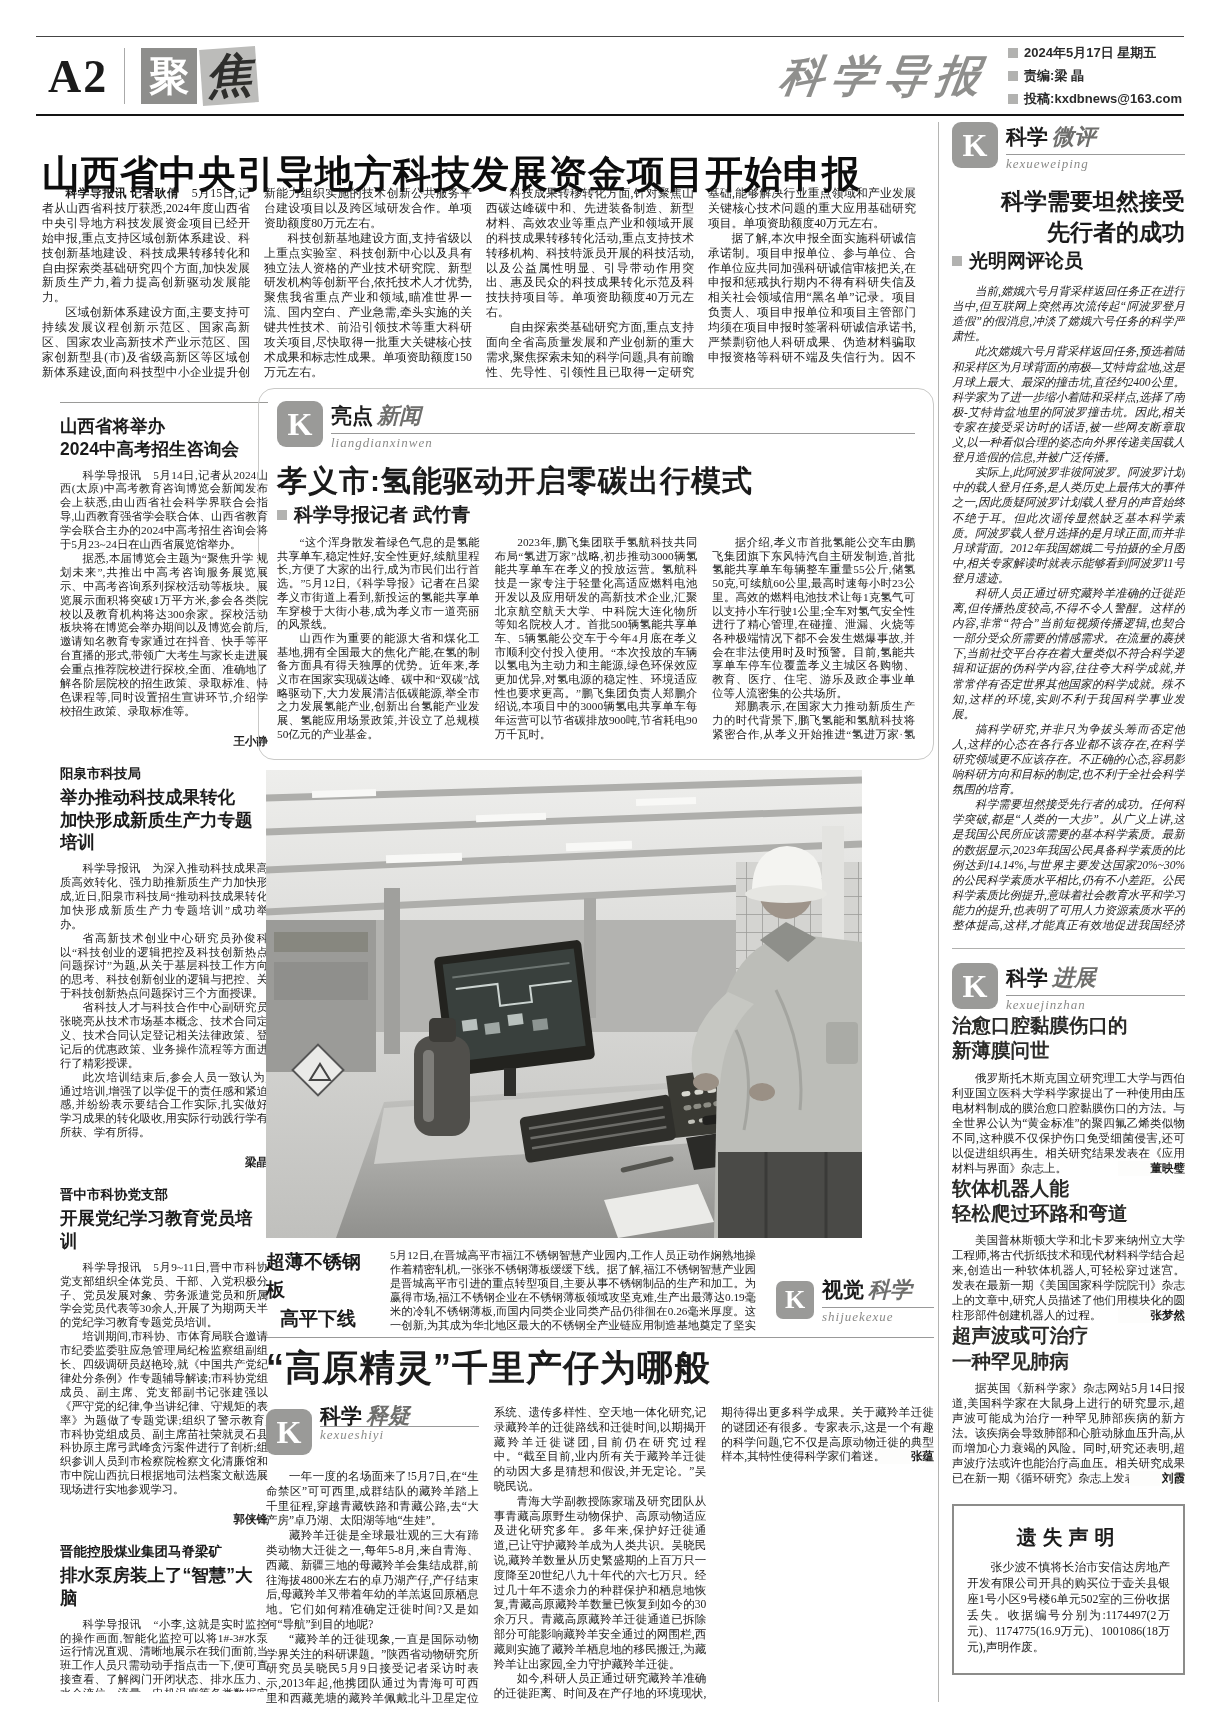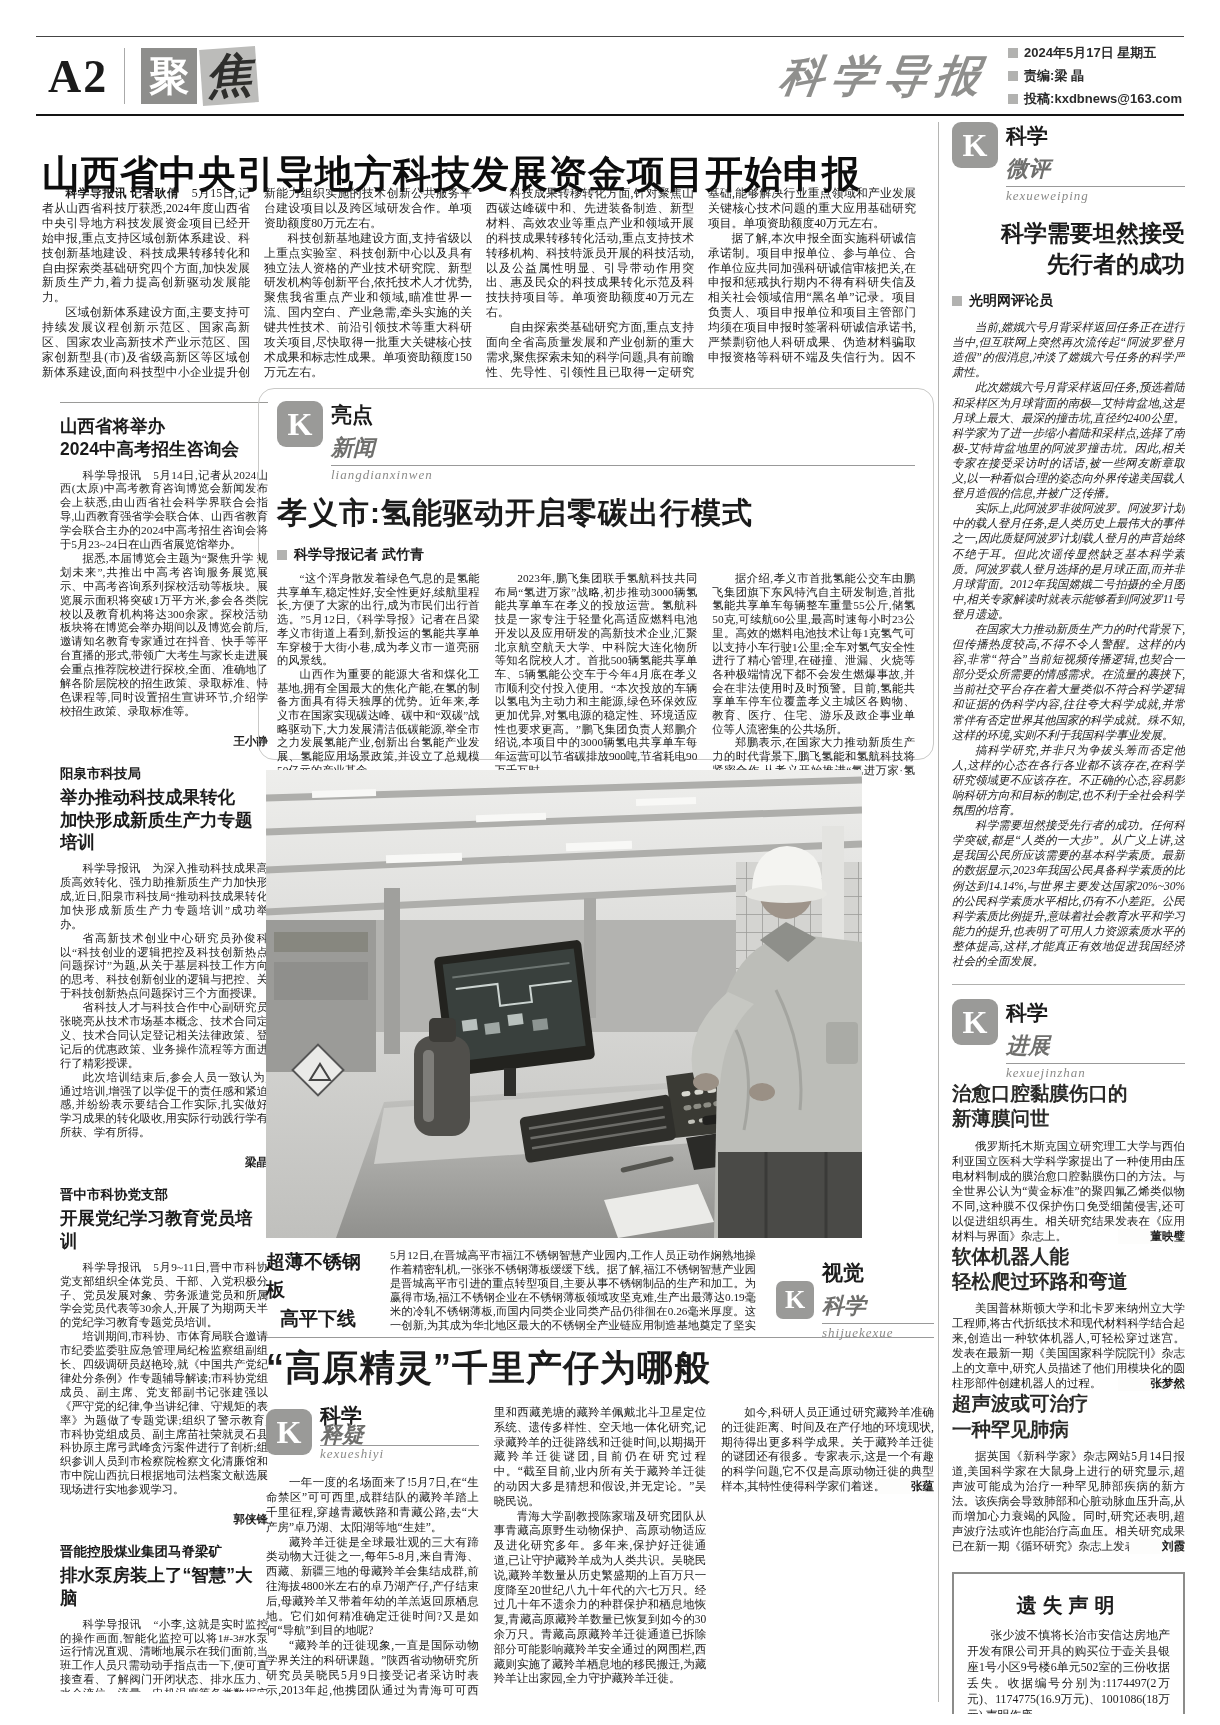--- a/index.html
+++ b/index.html
@@ -36,28 +36,28 @@
   .lr-kicker{font-family:"Liberation Sans",sans-serif;font-weight:bold;font-size:13.5px;margin:0 0 3px;}
   .lr-title{font-family:"Liberation Sans",sans-serif;font-weight:900;font-size:17.5px;line-height:1.3;margin:0 0 8px;white-space:pre-line;}
   .lr-body{font-size:11.3px;line-height:13.9px;text-align:justify;}
   .author-line{text-align:right;font-weight:bold;font-size:11.5px;font-family:Liberation Sans, sans-serif;margin-top:15px;}
   
   .sec-head{display:flex;align-items:flex-start;gap:8px;}
   .k-badge{width:46px;height:46px;flex:0 0 auto;background:#9a9a98;border-radius:9px;display:flex;align-items:center;justify-content:center;
            color:#fff;font-family:"Liberation Serif",serif;font-weight:bold;font-size:32px;}
   .k-badge.sm{width:38px;height:38px;font-size:26px;border-radius:7px;}
   .sec-rest{flex:1;min-width:0;}
-  .sec-row{display:flex;align-items:baseline;gap:4px;border-bottom:1px solid #999;padding-bottom:2px;flex-direction:column;}
+  .sec-row{display:flex;align-items:baseline;gap:4px;border-bottom:1px solid #999;padding-bottom:2px;}
   .sec-bold{font-family:"Liberation Sans",sans-serif;font-weight:900;font-size:21px;}
   .sec-script{font-family:"Liberation Serif",serif;font-style:italic;font-weight:bold;font-size:22px;color:#6f6f6d;}
   .sec-pinyin{font-family:"Liberation Serif",serif;font-style:italic;font-size:13px;color:#8a8a88;margin-top:1px;letter-spacing:1px;}
   
   .hl-box{top:388px;left:258px;width:676px;height:372px;border:1px solid #c9c9c7;border-radius:16px;padding:12px 18px;box-sizing:border-box;}
   .hl-title{font-family:"Liberation Sans",sans-serif;font-weight:900;font-size:30px;letter-spacing:1px;margin:10px 0 0;}
-  .byline{display:flex;align-items:center;gap:7px;font-family:"Liberation Sans",sans-serif;font-weight:bold;font-size:14px;margin-top:12px;}
+  .byline{display:flex;align-items:center;gap:7px;font-family:"Liberation Sans",sans-serif;font-weight:bold;font-size:19px;margin-top:0;}
   .hl-body{margin-top:8px;height:218px;column-count:3;column-gap:15px;column-fill:auto;overflow:hidden;
            font-size:11.3px;line-height:13.7px;text-align:justify;}
   
   .photo{top:770px;left:266px;width:596px;height:468px;overflow:hidden;background:#bcbcb9;}
   
   .caption{top:1248px;left:266px;width:668px;height:90px;display:flex;gap:20px;border-bottom:1px solid #999;box-sizing:border-box;padding-bottom:4px;}
   .cap-label{flex:0 0 104px;display:flex;flex-direction:column;justify-content:center;align-items:center;
              font-family:"Liberation Sans",sans-serif;font-weight:900;font-size:19px;line-height:1.5;}
   .cap-text{flex:1;font-size:11.2px;line-height:14px;text-align:justify;overflow:hidden;}
   .cap-credit{font-weight:bold;font-family:"Liberation Sans",sans-serif;}
@@ -361,21 +361,21 @@
     <h2 class="rr-title2">科学需要坦然接受
 先行者的成功</h2>
     <div class="byline">
       <span class="sq-icon"></span>
       <span>光明网评论员</span>
     </div>
     <div class="weiping-body">
       <p class="np">当前,嫦娥六号月背采样返回任务正在进行当中,但互联网上突然再次流传起“阿波罗登月造假”的假消息,冲淡了嫦娥六号任务的科学严肃性。</p>
       <p class="np">此次嫦娥六号月背采样返回任务,预选着陆和采样区为月球背面的南极—艾特肯盆地,这是月球上最大、最深的撞击坑,直径约2400公里。科学家为了进一步缩小着陆和采样点,选择了南极-艾特肯盆地里的阿波罗撞击坑。因此,相关专家在接受采访时的话语,被一些网友断章取义,以一种看似合理的姿态向外界传递美国载人登月造假的信息,并被广泛传播。</p>
       <p class="np">实际上,此阿波罗非彼阿波罗。阿波罗计划中的载人登月任务,是人类历史上最伟大的事件之一,因此质疑阿波罗计划载人登月的声音始终不绝于耳。但此次谣传显然缺乏基本科学素质。阿波罗载人登月选择的是月球正面,而并非月球背面。2012年我国嫦娥二号拍摄的全月图中,相关专家解读时就表示能够看到阿波罗11号登月遗迹。</p>
-      <p class="np">在国家大力推动新质生产力的时代背景下,但传播热度较高,不得不令人警醒。这样的内容,非常“符合”当前短视频传播逻辑,也契合一部分受众所需要的情感需求。在流量的裹挟下,当前社交平台存在着大量类似不符合科学逻辑和证据的伪科学内容,往往夸大科学成就,并常常伴有否定世界其他国家的科学成就。殊不知,这样的环境,实则不利于我国科学事业发展。</p>
+      <p class="np">科研人员正通过研究藏羚羊准确的迁徙距离,但传播热度较高,不得不令人警醒。这样的内容,非常“符合”当前短视频传播逻辑,也契合一部分受众所需要的情感需求。在流量的裹挟下,当前社交平台存在着大量类似不符合科学逻辑和证据的伪科学内容,往往夸大科学成就,并常常伴有否定世界其他国家的科学成就。殊不知,这样的环境,实则不利于我国科学事业发展。</p>
       <p class="np">搞科学研究,并非只为争拔头筹而否定他人,这样的心态在各行各业都不该存在,在科学研究领域更不应该存在。不正确的心态,容易影响科研方向和目标的制定,也不利于全社会科学氛围的培育。</p>
       <p class="np">科学需要坦然接受先行者的成功。任何科学突破,都是“人类的一大步”。从广义上讲,这是我国公民所应该需要的基本科学素质。最新的数据显示,2023年我国公民具备科学素质的比例达到14.14%,与世界主要发达国家20%~30%的公民科学素质水平相比,仍有不小差距。公民科学素质比例提升,意味着社会教育水平和学习能力的提升,也表明了可用人力资源素质水平的整体提高,这样,才能真正有效地促进我国经济社会的全面发展。</p>
     </div>
 
     <div class="rr-hr"></div>
 
     <div class="sec-head">
       <div class="k-badge">
           <span>K</span>
         </div>

